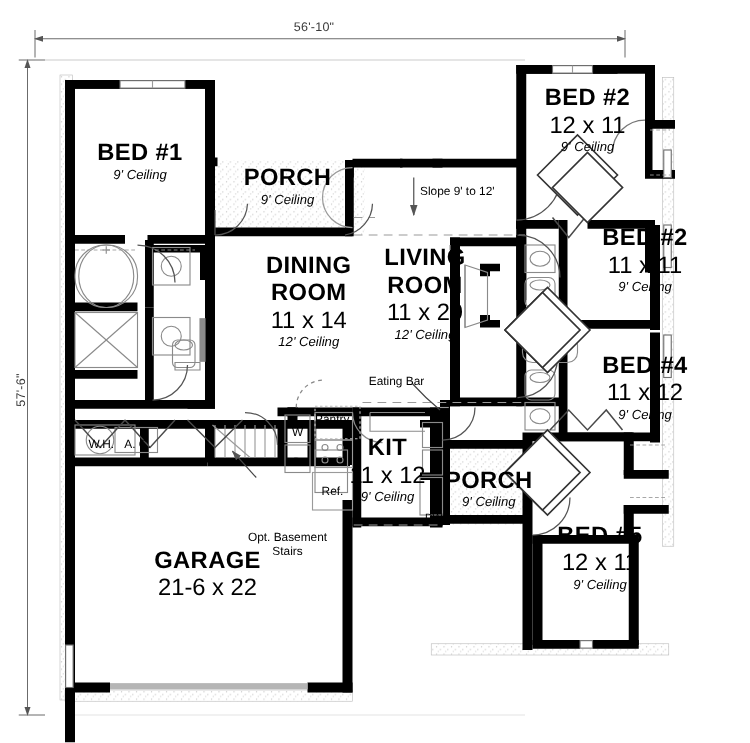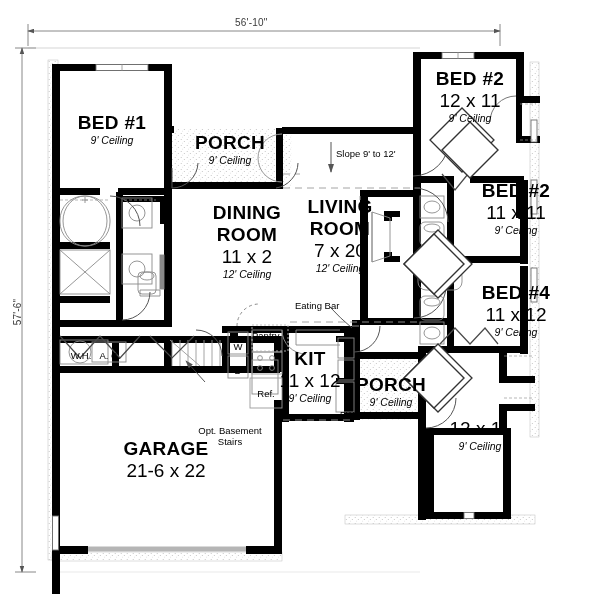--- a/index.html
+++ b/index.html
@@ -348,28 +348,28 @@
 </div>
 
 <div class="grp" style="left:178px;top:132px;width:104px;">
   <div class="room-name">PORCH</div>
   <div class="room-ceil">9' Ceiling</div>
 </div>
 
 <div class="grp" style="left:192px;top:202px;width:110px;">
   <div class="room-name">DINING</div>
   <div class="room-name">ROOM</div>
-  <div class="room-dim">11 x 2</div>
+  <div class="room-dim">11 x 14</div>
   <div class="room-ceil">12' Ceiling</div>
 </div>
 
 <div class="grp" style="left:290px;top:196px;width:100px;">
   <div class="room-name">LIVING</div>
   <div class="room-name">ROOM</div>
-  <div class="room-dim">7 x 20</div>
+  <div class="room-dim">11 x 20</div>
   <div class="room-ceil">12' Ceiling</div>
 </div>
 
 <div class="grp" style="left:336px;top:143px;">
   <span class="note">Slope 9' to 12'</span>
 </div>
 
 <div class="grp" style="left:420px;top:68px;width:100px;">
   <div class="room-name">BED #2</div>
   <div class="room-dim">12 x 11</div>
@@ -382,20 +382,21 @@
   <div class="room-ceil">9' Ceiling</div>
 </div>
 
 <div class="grp" style="left:466px;top:282px;width:100px;">
   <div class="room-name">BED #4</div>
   <div class="room-dim">11 x 12</div>
   <div class="room-ceil">9' Ceiling</div>
 </div>
 
 <div class="grp" style="left:425px;top:418px;width:110px;">
+  <div class="room-name">BED #5</div>
   <div class="room-dim">12 x 11</div>
   <div class="room-ceil">9' Ceiling</div>
 </div>
 
 <div class="grp" style="left:272px;top:348px;width:76px;">
   <div class="room-name">KIT</div>
   <div class="room-dim">11 x 12</div>
   <div class="room-ceil">9' Ceiling</div>
 </div>
 

